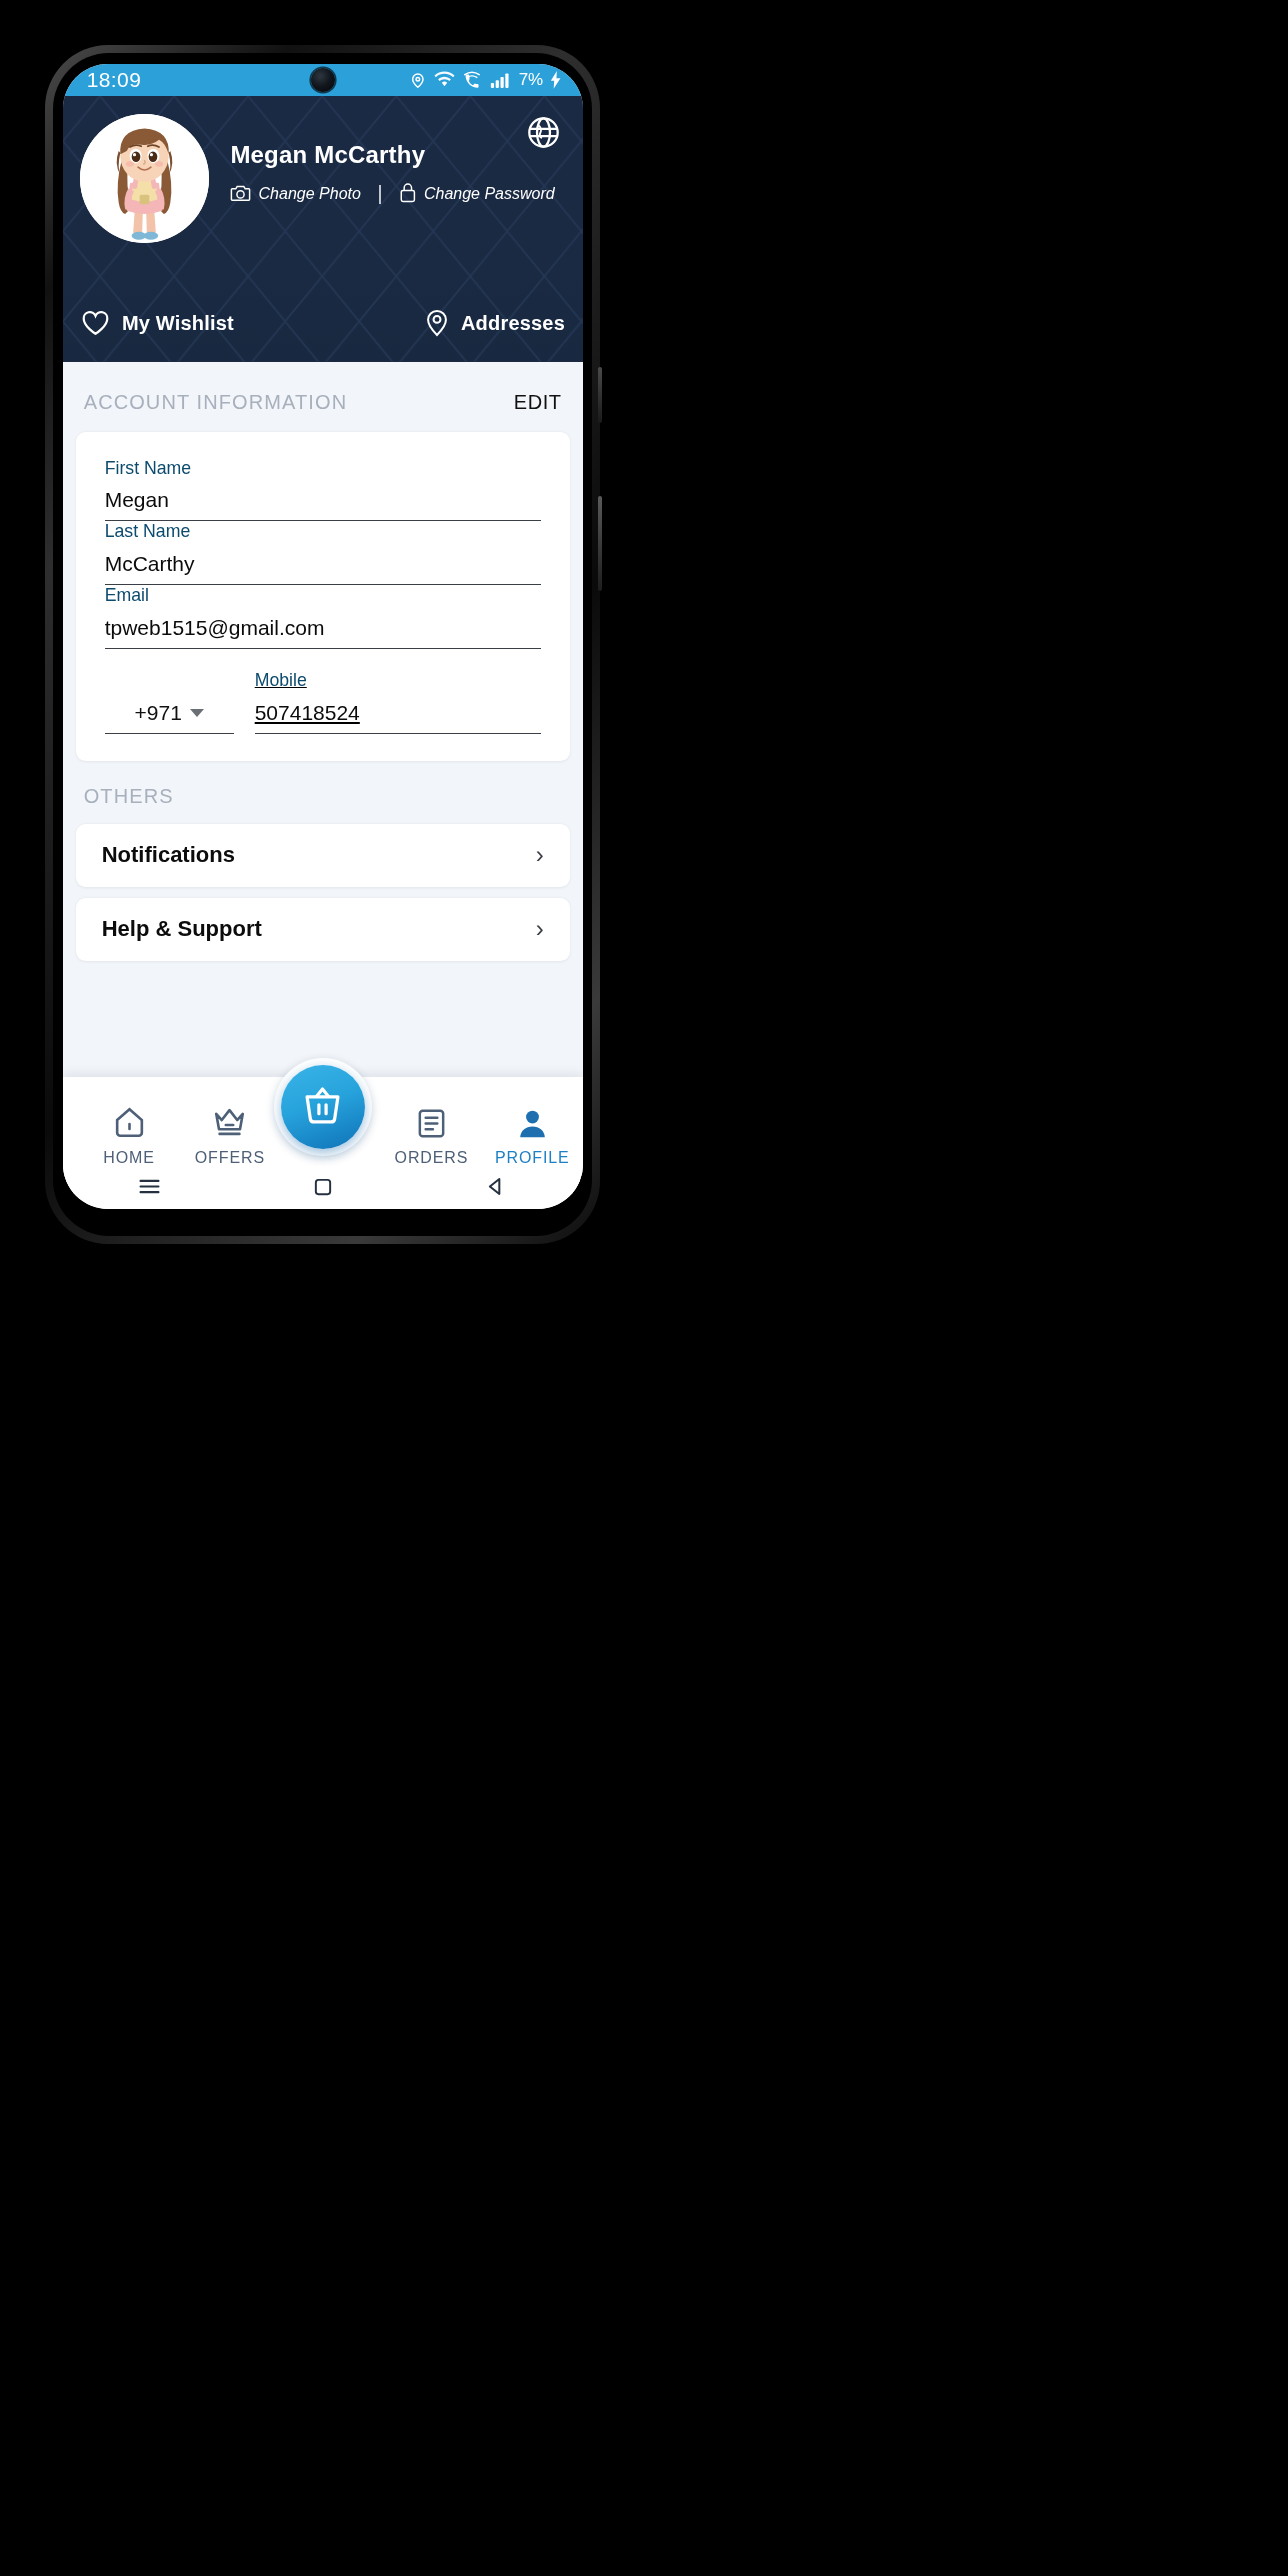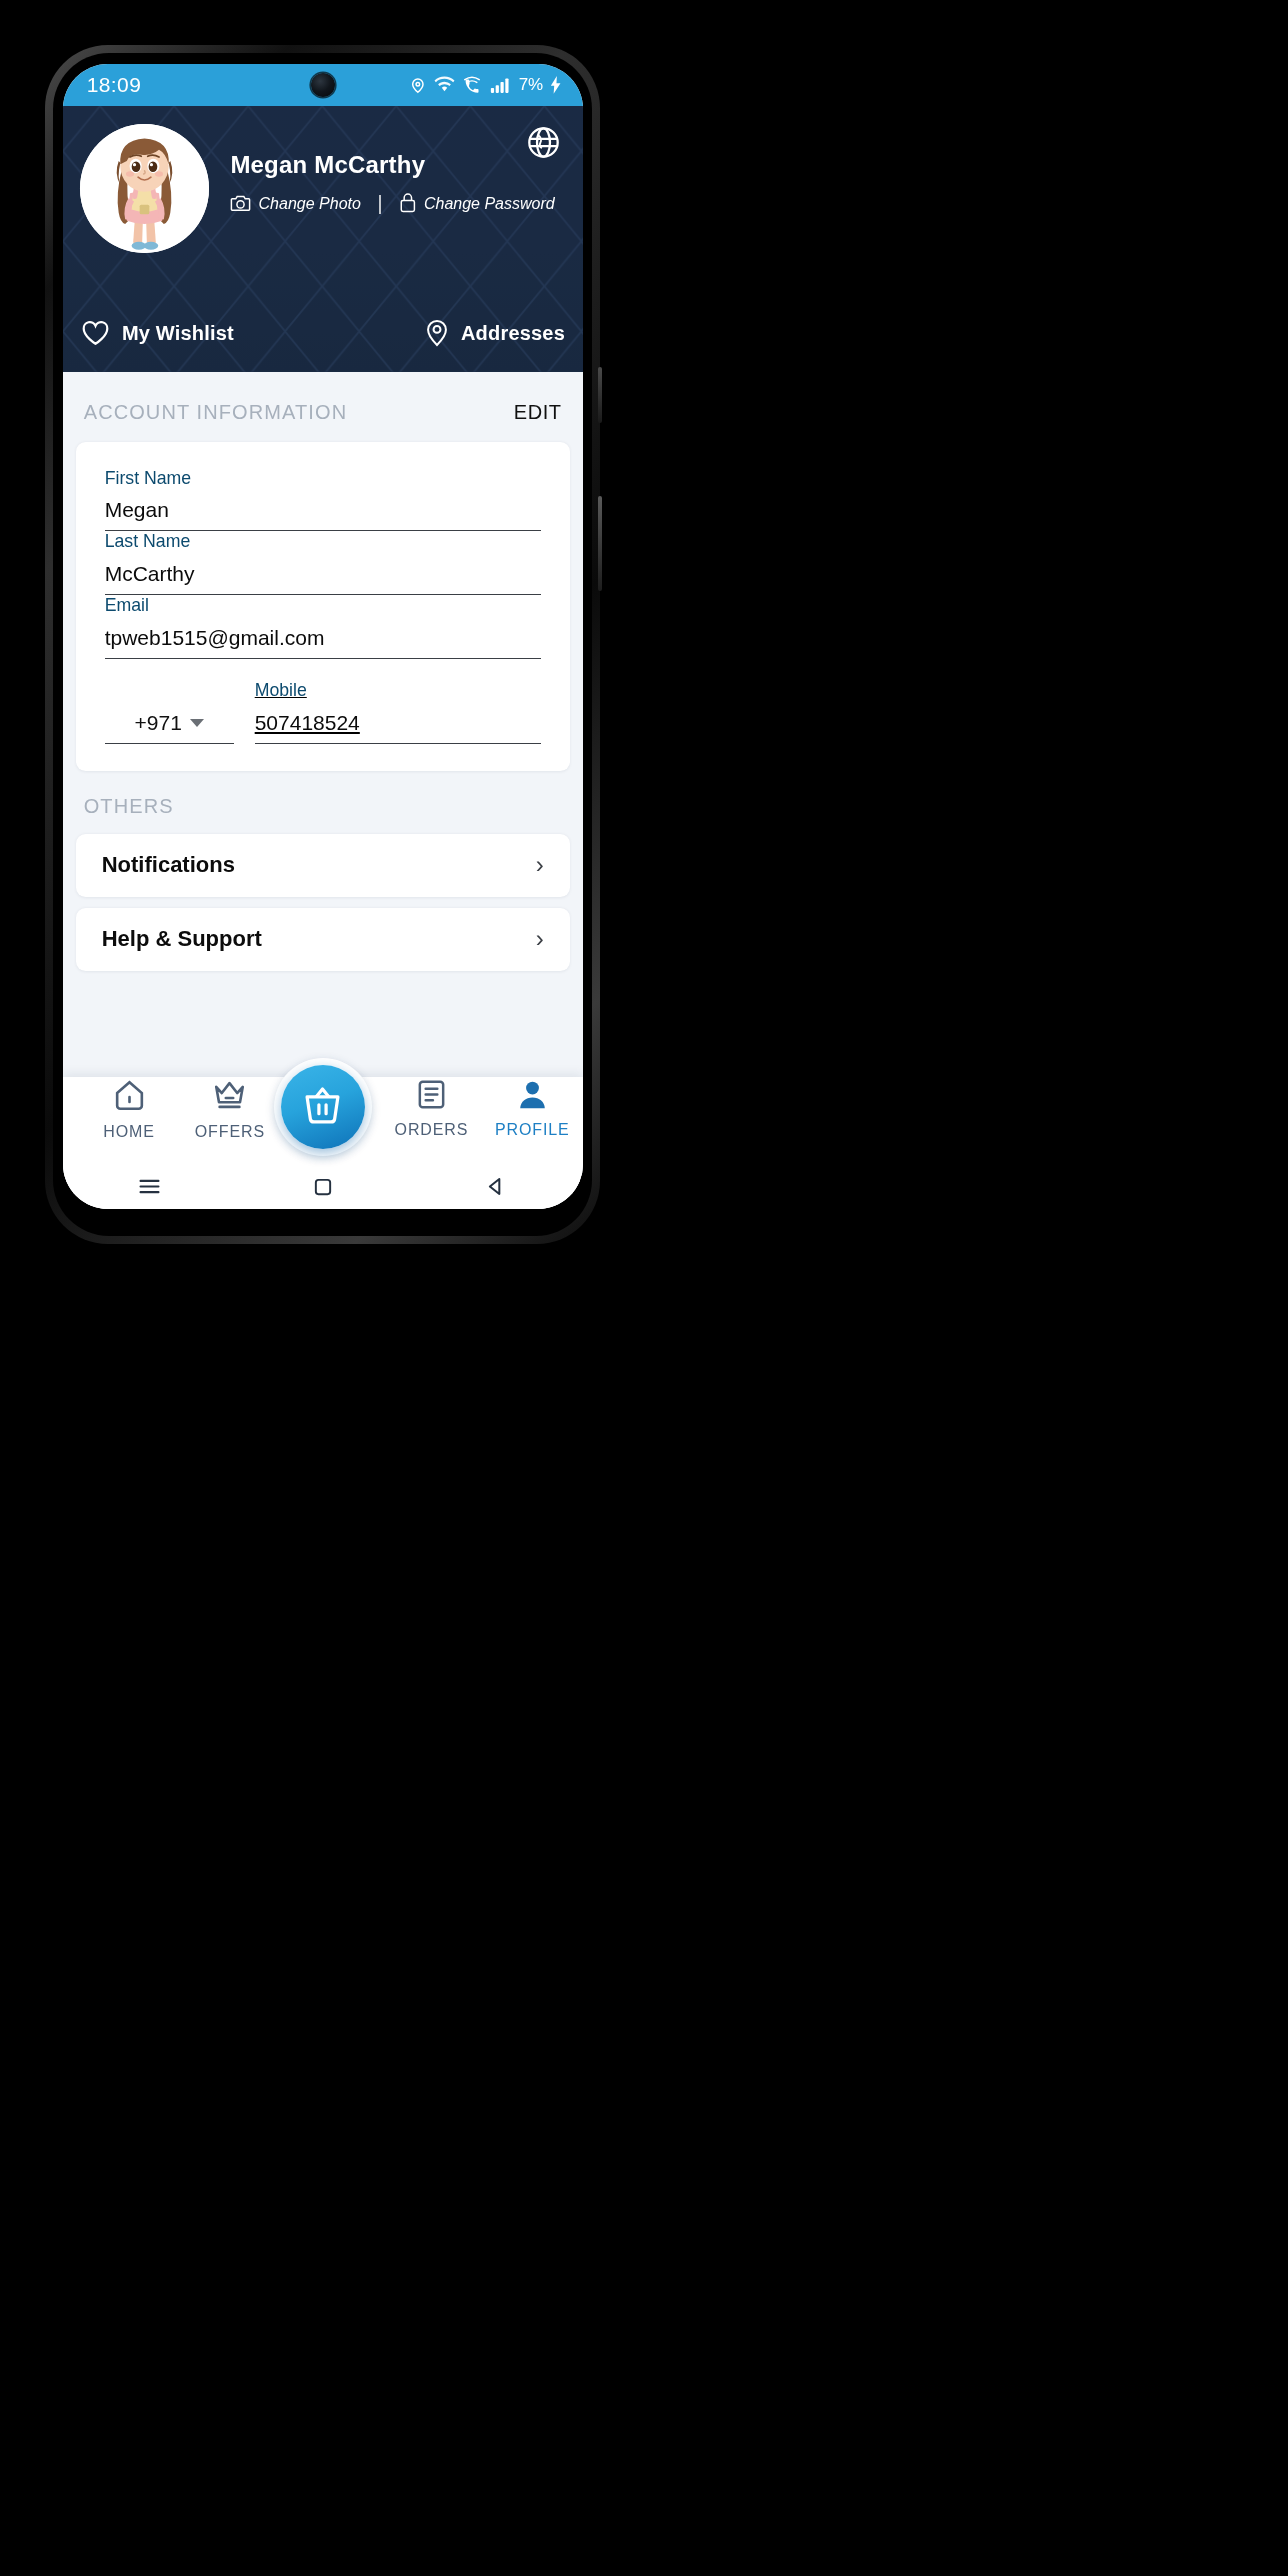--- a/index.html
+++ b/index.html
@@ -26,21 +26,21 @@
     border-radius:45px; overflow:hidden; background:#fff;
   }
   
   .btn-power{position:absolute; right:-2.4px; top:451px; width:4px; height:95px;
              border-radius:2.4px; background:linear-gradient(180deg,#5a5a5a,#1d1d1d);}
   .btn-vol{position:absolute; right:-2.4px; top:322px; width:4px; height:56px;
            border-radius:2.4px; background:linear-gradient(180deg,#4a4a4a,#1a1a1a);}
 
   
   .statusbar{
-    position:relative; height:42px; background:#2BA0D9; color:#fff;
+    position:relative; height:32px; background:#2BA0D9; color:#fff;
     display:flex; align-items:center; justify-content:space-between;
     padding:0 21px 0 24px;
   }
   .sb-time{font-size:21px; letter-spacing:0.4px; font-weight:400;}
   .sb-right{display:flex; align-items:center; gap:7.2px;}
   .sb-icon{display:flex; align-items:center;}
   .sb-batt{font-size:17px; font-weight:500; margin-left:0.8px;}
   .camera-hole{
     position:absolute; left:50%; top:50%; transform:translate(-50%,-50%);
     width:24px; height:24px; border-radius:50%;
@@ -116,21 +116,21 @@
     box-shadow:0 0.8px 3.2px rgba(20,30,50,.07);
     height:63px; display:flex; align-items:center;
     justify-content:space-between; padding:0 26px;text-align:center;
   }
   .list-label{font-size:22px; font-weight:bold; color:#0c0c0c;}
   .chev{font-size:24px; color:#3b3f45; font-weight:300; line-height:1;}
 
   
   .bottom-nav{
     position:absolute; left:0; right:0; bottom:42px; height:90px;
-    background:#fff; display:flex; align-items:flex-start;
+    background:#fff; display:flex; align-items:flex-end;
     box-shadow:0 -2.4px 11.3px rgba(20,40,70,.10);
     padding-left:16px;
   }
   .nav-item{flex:1; display:flex; flex-direction:column; align-items:center; gap:5.6px;}
   .nav-item.spacer{visibility:hidden;}
   .nav-label{font-size:16px; letter-spacing:0.9px; color:#4E6077;}
   .nav-item.active .nav-label{color:#1D7FC4; font-weight:500;}
   .fab-wrap{
     position:absolute; left:50%; bottom:53px; transform:translateX(-50%);
     width:98px; height:98px; border-radius:50%;

